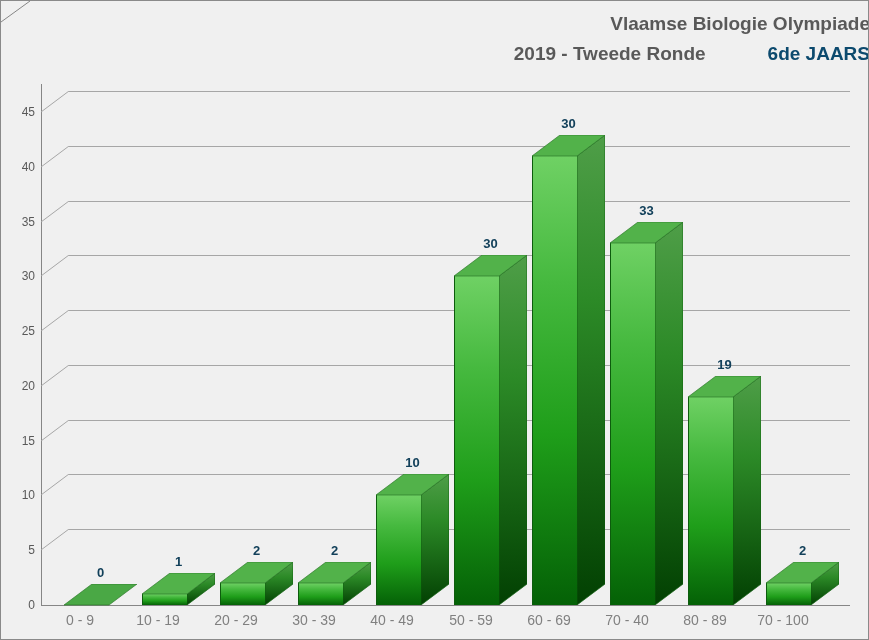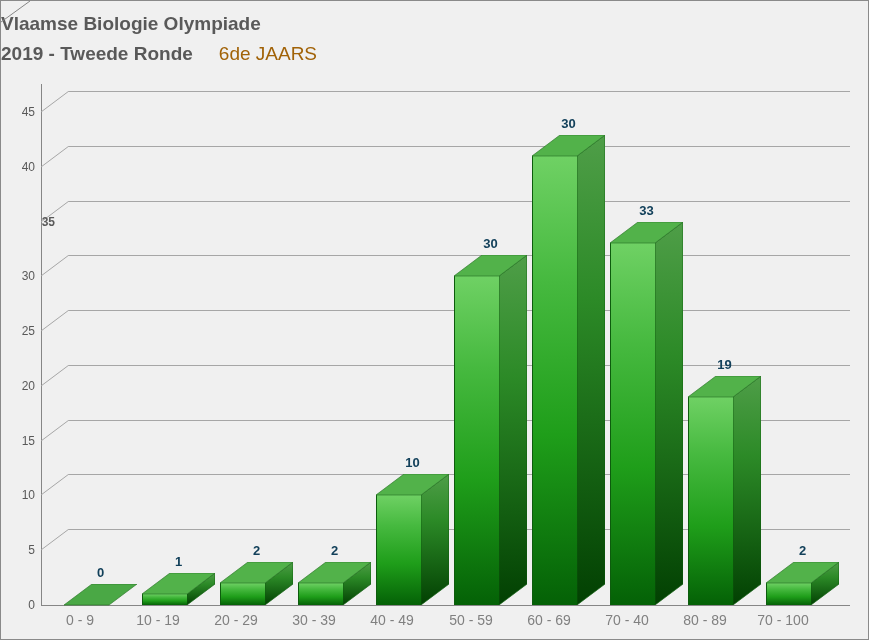--- a/index.html
+++ b/index.html
@@ -19,41 +19,41 @@
     border: 1px solid #8a8a8a;
     overflow: hidden;
   }
 
   
   #title-block {
     position: absolute;
     left: 0;
     top: 8px;
     width: 869px;
-    text-align: left;
+    text-align: right;
     pointer-events: none;
   }
   .title-line {
     font-size: 19px;
     font-weight: bold;
     color: #595959;
     line-height: 30px;
     white-space: nowrap;
   }
   .title-line-2 {
     display: block;
   }
   .title-main-2 {
     display: inline-block;
   }
   .title-accent {
     display: inline-block;
-    margin-left: 26px;
-    color: #a16207;
-    font-weight: normal;
+    margin-left: 62px;
+    color: #0c4a6e;
+    font-weight: bold;
   }
 
   
   
   #plot-area {
     position: absolute;
     left: 0;
     top: 0;
     width: 869px;
     height: 640px;
@@ -234,21 +234,21 @@
         </div>
       </div>
     <div id="y-labels">
         <div class="y-label" style="top: 598px; right: 835px;">0</div>
         <div class="y-label" style="top: 543.222px; right: 835px;">5</div>
         <div class="y-label" style="top: 488.444px; right: 835px;">10</div>
         <div class="y-label" style="top: 433.667px; right: 835px;">15</div>
         <div class="y-label" style="top: 378.889px; right: 835px;">20</div>
         <div class="y-label" style="top: 324.111px; right: 835px;">25</div>
         <div class="y-label" style="top: 269.333px; right: 835px;">30</div>
-        <div class="y-label" style="top: 214.556px; right: 815px; font-weight: bold;">35</div>
+        <div class="y-label" style="top: 214.556px; right: 835px;">35</div>
         <div class="y-label" style="top: 159.778px; right: 835px;">40</div>
         <div class="y-label" style="top: 105px; right: 835px;">45</div>
       </div>
     <div id="bars-layer">
         <div class="bar" style="left: 63px; top: 583px; width: 73px; height: 21px;">
           <div class="bar-flat" style="left: 0px; top: 0px; width: 73px; height: 22px;"><svg width="73" height="22" viewBox="0 0 73 22">
               <polygon points="0,21 28,0 73,0 45,21" fill="#4aa845" stroke="#2d7a2a" stroke-width="0.7"></polygon>
             </svg></div>
         </div>
         <div class="bar-label" style="left: 53px; width: 93px; top: 565px;">0</div>

